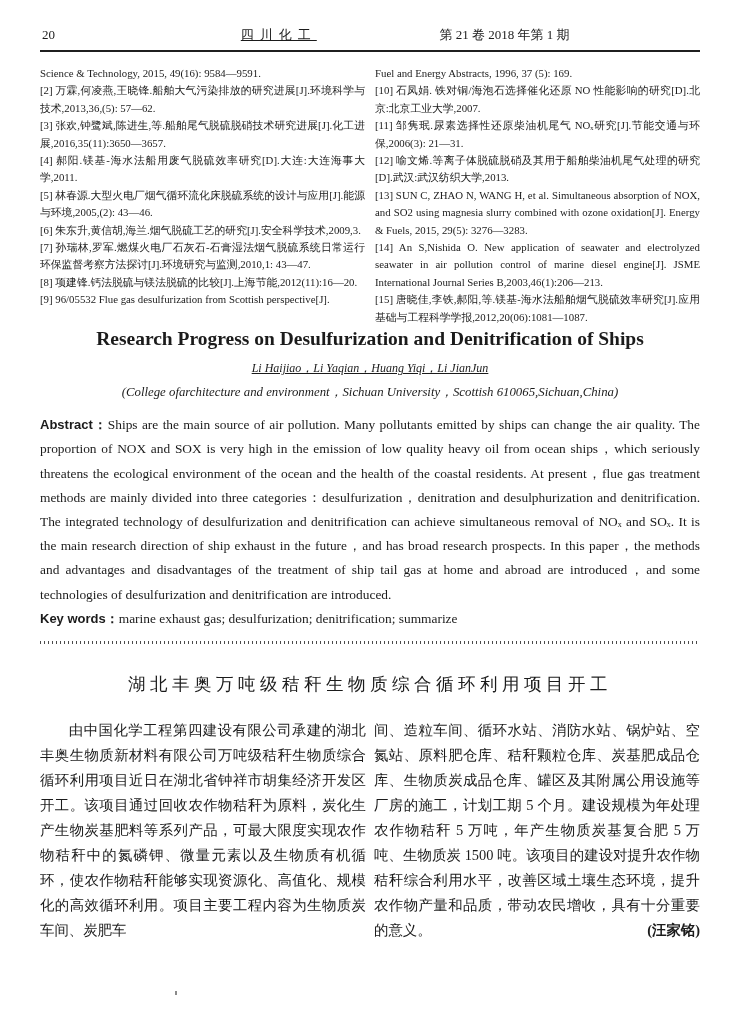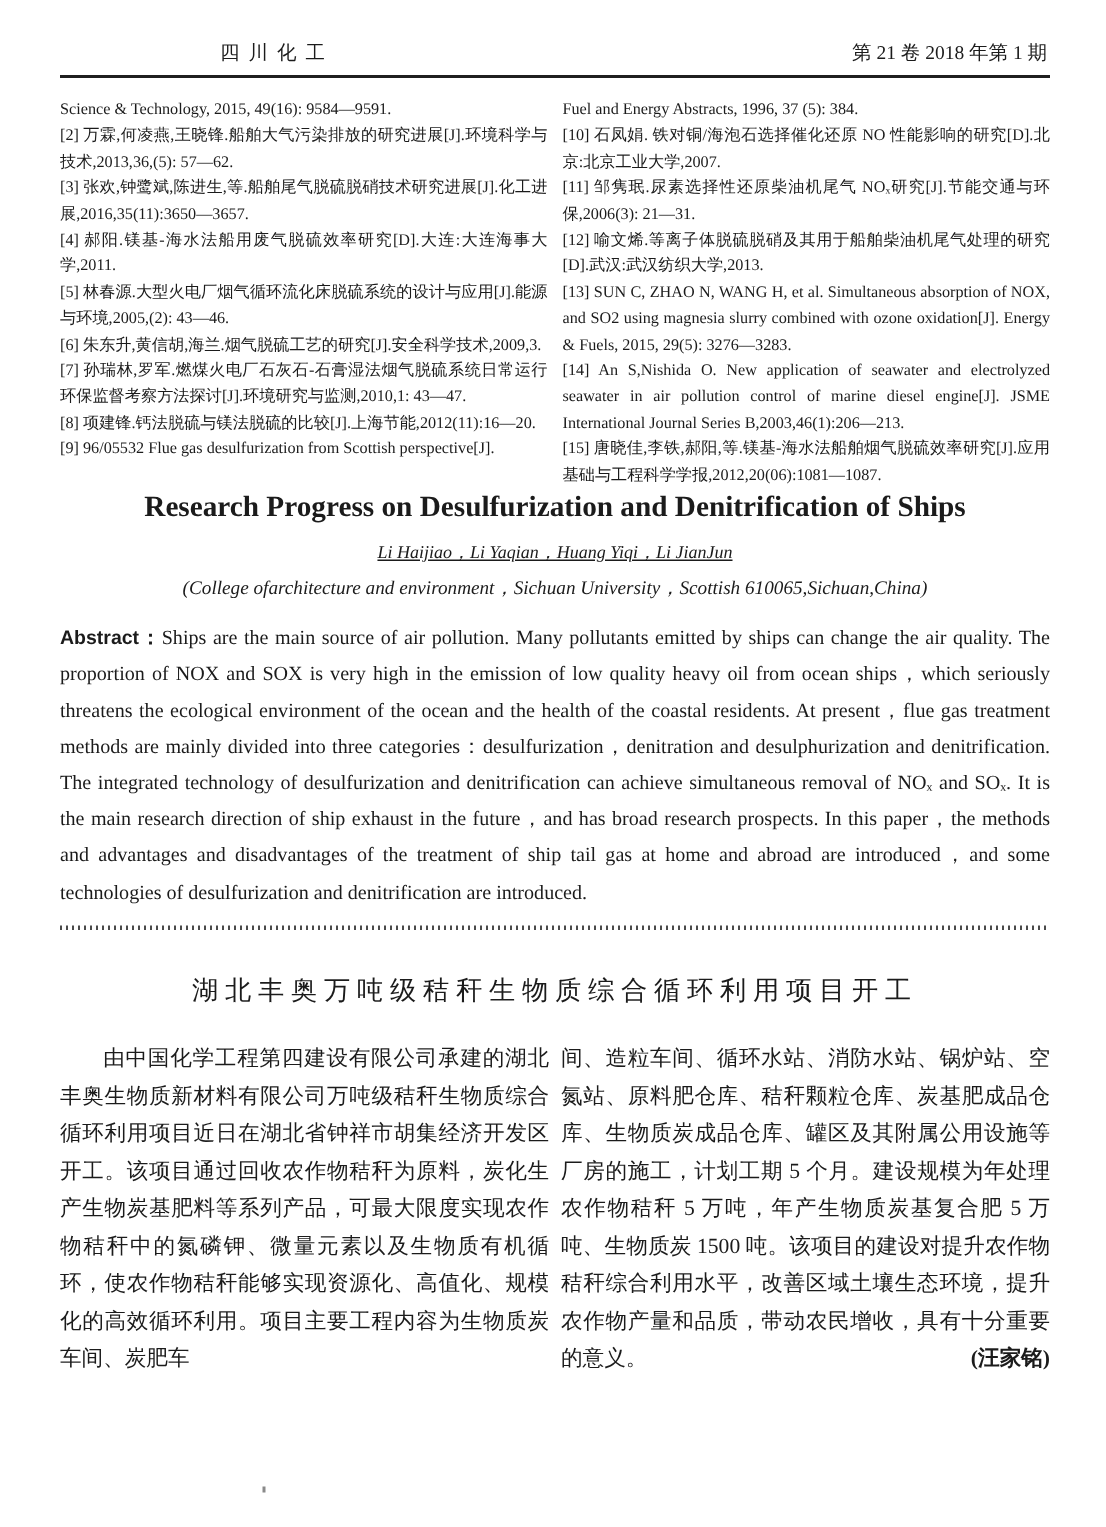--- a/index.html
+++ b/index.html
@@ -15,22 +15,22 @@
 
   
   .running-head {
     display: flex;
     align-items: baseline;
     font-size: 13px;
     padding: 0 2px 6px 2px;
     border-bottom: 2.5px solid #1f1f1f;
   }
   .running-head .left  { flex: 1; text-align: left; }
-  .running-head .mid   { flex: 1; text-align: center; letter-spacing: 6px; }
-  .running-head .right { flex: 1.3; text-align: right; }
+  .running-head .mid   { flex: 1; letter-spacing: 6px; text-decoration: underline; }
+  .running-head .right { flex: 1.3; text-align: left; }
 
   
   .refs { display: flex; gap: 10px; margin-top: 13px; }
   .refs .col { flex: 1; min-width: 0; }
   .refs p {
     font-size: 10.8px;
     line-height: 17.4px;
     text-align: justify;
     text-justify: inter-ideograph;
   }
@@ -97,52 +97,54 @@
     width: 2px; height: 4px;
     background: #8a8a8a;
   }
 </style>
 </head>
 <body>
 
 <div class="page">
 
   <header class="running-head">
+    <span class="left">20</span>
     <span class="mid">四川化工</span>
     <span class="right">第 21 卷  2018 年第 1 期</span>
   </header>
 
   <section class="refs">
     <div class="col">
       <p>Science &amp; Technology, 2015, 49(16): 9584—9591.</p>
       <p>[2] 万霖,何凌燕,王晓锋.船舶大气污染排放的研究进展[J].环境科学与技术,2013,36,(5): 57—62.</p>
       <p>[3] 张欢,钟鹭斌,陈进生,等.船舶尾气脱硫脱硝技术研究进展[J].化工进展,2016,35(11):3650—3657.</p>
       <p>[4] 郝阳.镁基-海水法船用废气脱硫效率研究[D].大连:大连海事大学,2011.</p>
       <p>[5] 林春源.大型火电厂烟气循环流化床脱硫系统的设计与应用[J].能源与环境,2005,(2): 43—46.</p>
       <p>[6] 朱东升,黄信胡,海兰.烟气脱硫工艺的研究[J].安全科学技术,2009,3.</p>
       <p>[7] 孙瑞林,罗军.燃煤火电厂石灰石-石膏湿法烟气脱硫系统日常运行环保监督考察方法探讨[J].环境研究与监测,2010,1: 43—47.</p>
       <p>[8] 项建锋.钙法脱硫与镁法脱硫的比较[J].上海节能,2012(11):16—20.</p>
       <p>[9] 96/05532 Flue gas desulfurization from Scottish perspective[J].</p>
     </div>
     <div class="col">
-      <p>Fuel and Energy Abstracts, 1996, 37 (5): 384.</p>
+      <p>Fuel and Energy Abstracts, 1996, 37 (5): 169.</p>
       <p>[10] 石凤娟. 铁对铜/海泡石选择催化还原 NO 性能影响的研究[D].北京:北京工业大学,2007.</p>
       <p>[11] 邹隽珉.尿素选择性还原柴油机尾气 NOₓ研究[J].节能交通与环保,2006(3): 21—31.</p>
       <p>[12] 喻文烯.等离子体脱硫脱硝及其用于船舶柴油机尾气处理的研究[D].武汉:武汉纺织大学,2013.</p>
       <p>[13] SUN C, ZHAO N, WANG H, et al. Simultaneous absorption of NOX, and SO2 using magnesia slurry combined with ozone oxidation[J]. Energy &amp; Fuels, 2015, 29(5): 3276—3283.</p>
       <p>[14] An S,Nishida O. New application of seawater and electrolyzed seawater in air pollution control of marine diesel engine[J]. JSME International Journal Series B,2003,46(1):206—213.</p>
       <p>[15] 唐晓佳,李铁,郝阳,等.镁基-海水法船舶烟气脱硫效率研究[J].应用基础与工程科学学报,2012,20(06):1081—1087.</p>
     </div>
   </section>
 
   <section class="article">
     <h1>Research Progress on Desulfurization and Denitrification of Ships</h1>
     <div class="authors">Li Haijiao，Li Yaqian，Huang Yiqi，Li JianJun</div>
     <div class="affil">(College ofarchitecture and environment，Sichuan University，Scottish 610065,Sichuan,China)</div>
     <p class="abstract"><span class="lbl">Abstract：</span><span>Ships are the main source of air pollution. Many pollutants emitted by ships can change the air quality. The proportion of NOX and SOX is very high in the emission of low quality heavy oil from ocean ships，which seriously threatens the ecological environment of the ocean and the health of the coastal residents. At present，flue gas treatment methods are mainly divided into three categories：desulfurization，denitration and desulphurization and denitrification. The integrated technology of desulfurization and denitrification can achieve simultaneous removal of NOₓ and SOₓ. It is the main research direction of ship exhaust in the future，and has broad research prospects. In this paper，the methods and advantages and disadvantages of the treatment of ship tail gas at home and abroad are introduced，and some technologies of desulfurization and denitrification are introduced.</span></p>
+    <p class="keywords"><span class="lbl">Key words：</span><span>marine exhaust gas; desulfurization; denitrification; summarize</span></p>
   </section>
 
   <div class="divider"></div>
 
   <section class="news">
     <h2>湖北丰奥万吨级秸秆生物质综合循环利用项目开工</h2>
     <div class="cols">
       <div class="ncol">
         <p class="indent">由中国化学工程第四建设有限公司承建的湖北丰奥生物质新材料有限公司万吨级秸秆生物质综合循环利用项目近日在湖北省钟祥市胡集经济开发区开工。该项目通过回收农作物秸秆为原料，炭化生产生物炭基肥料等系列产品，可最大限度实现农作物秸秆中的氮磷钾、微量元素以及生物质有机循环，使农作物秸秆能够实现资源化、高值化、规模化的高效循环利用。项目主要工程内容为生物质炭车间、炭肥车</p>
       </div>

